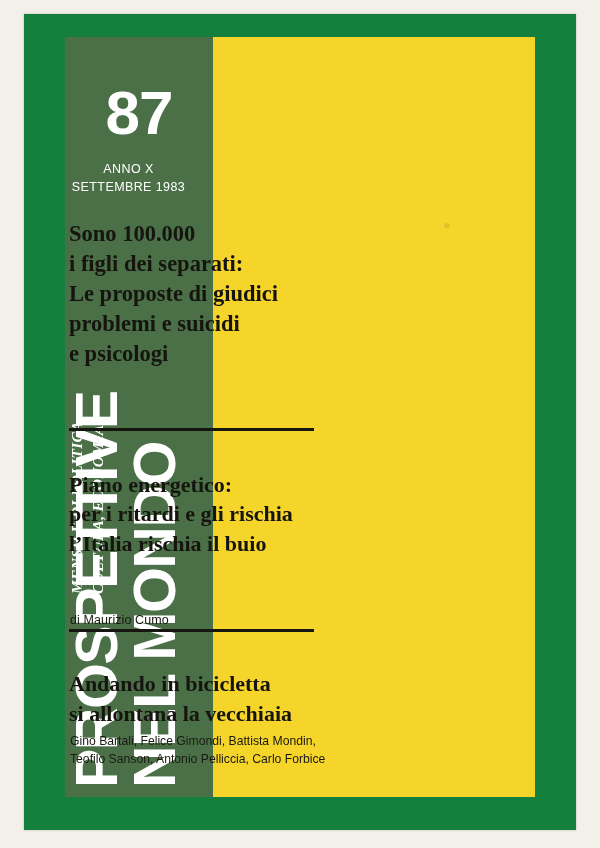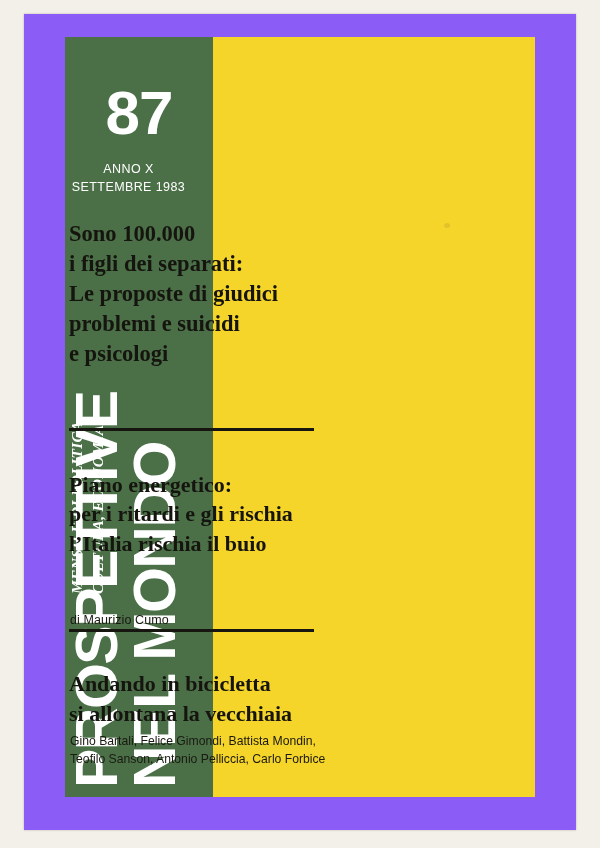--- a/index.html
+++ b/index.html
@@ -21,21 +21,21 @@
     background: #f2f0e8;
   }
 
   
   .cover {
     position: absolute;
     left: 24px;
     top: 14px;
     width: 552px;
     height: 816px;
-    background: #8b5cf6;
+    background: #15803d;
     box-shadow: 0 0 2px rgba(0,0,0,0.25);
     overflow: hidden;
   }
 
   
   .spine {
     position: absolute;
     left: 41px;
     top: 23px;
     width: 148px;

